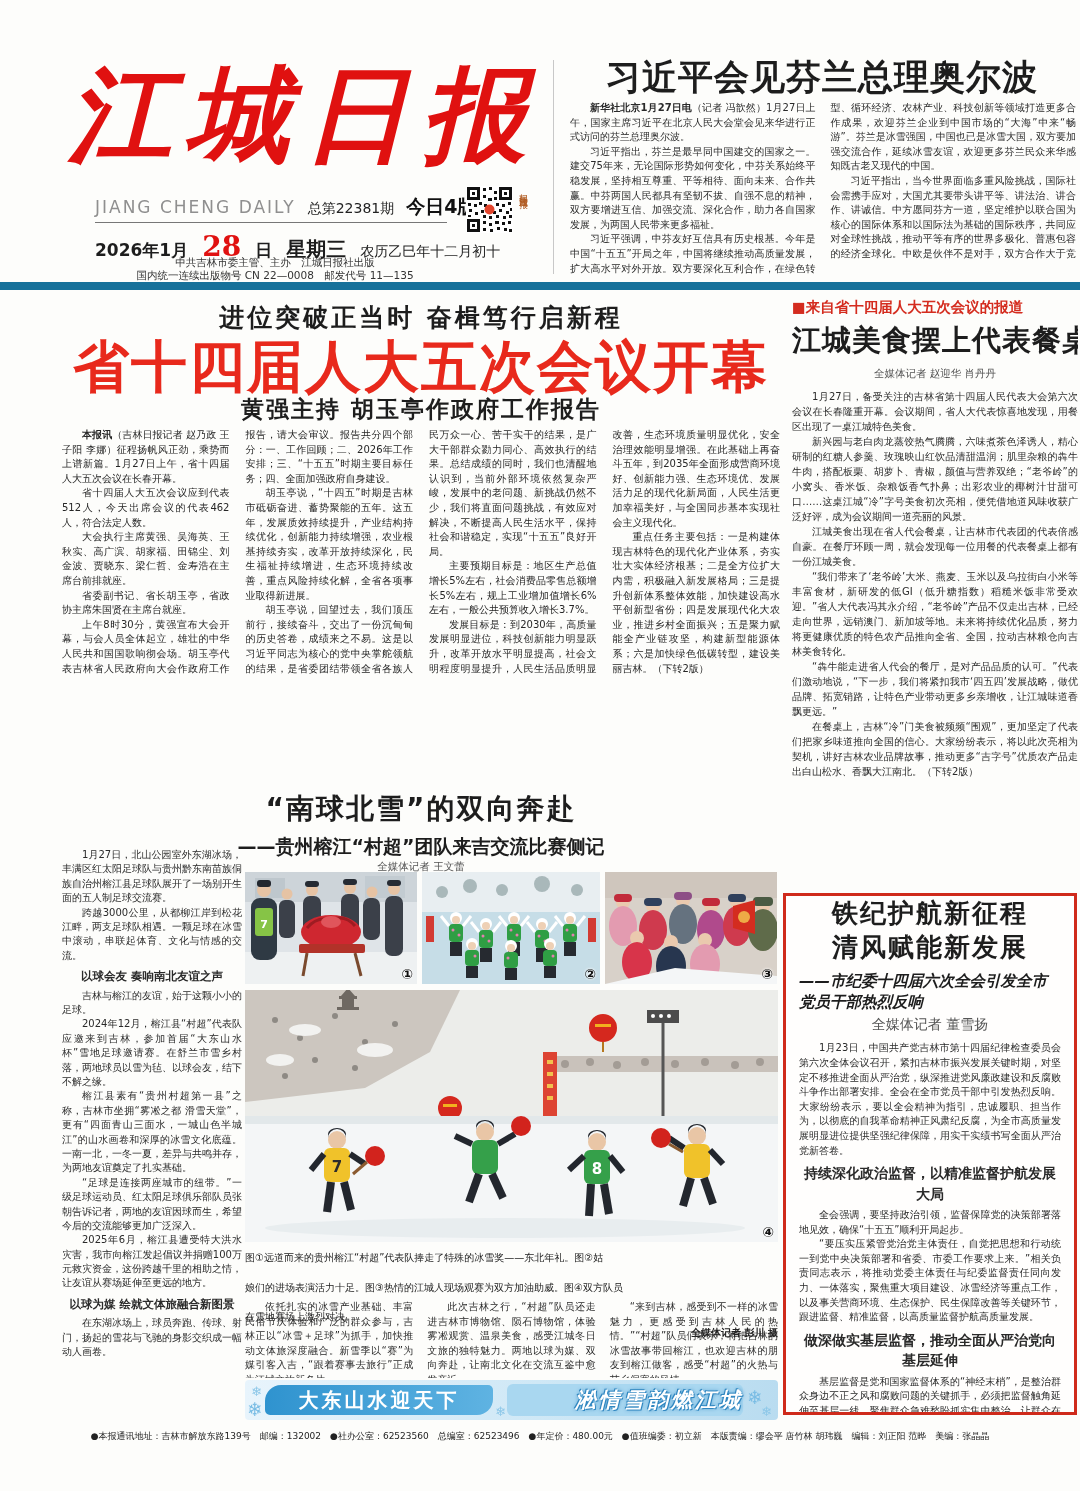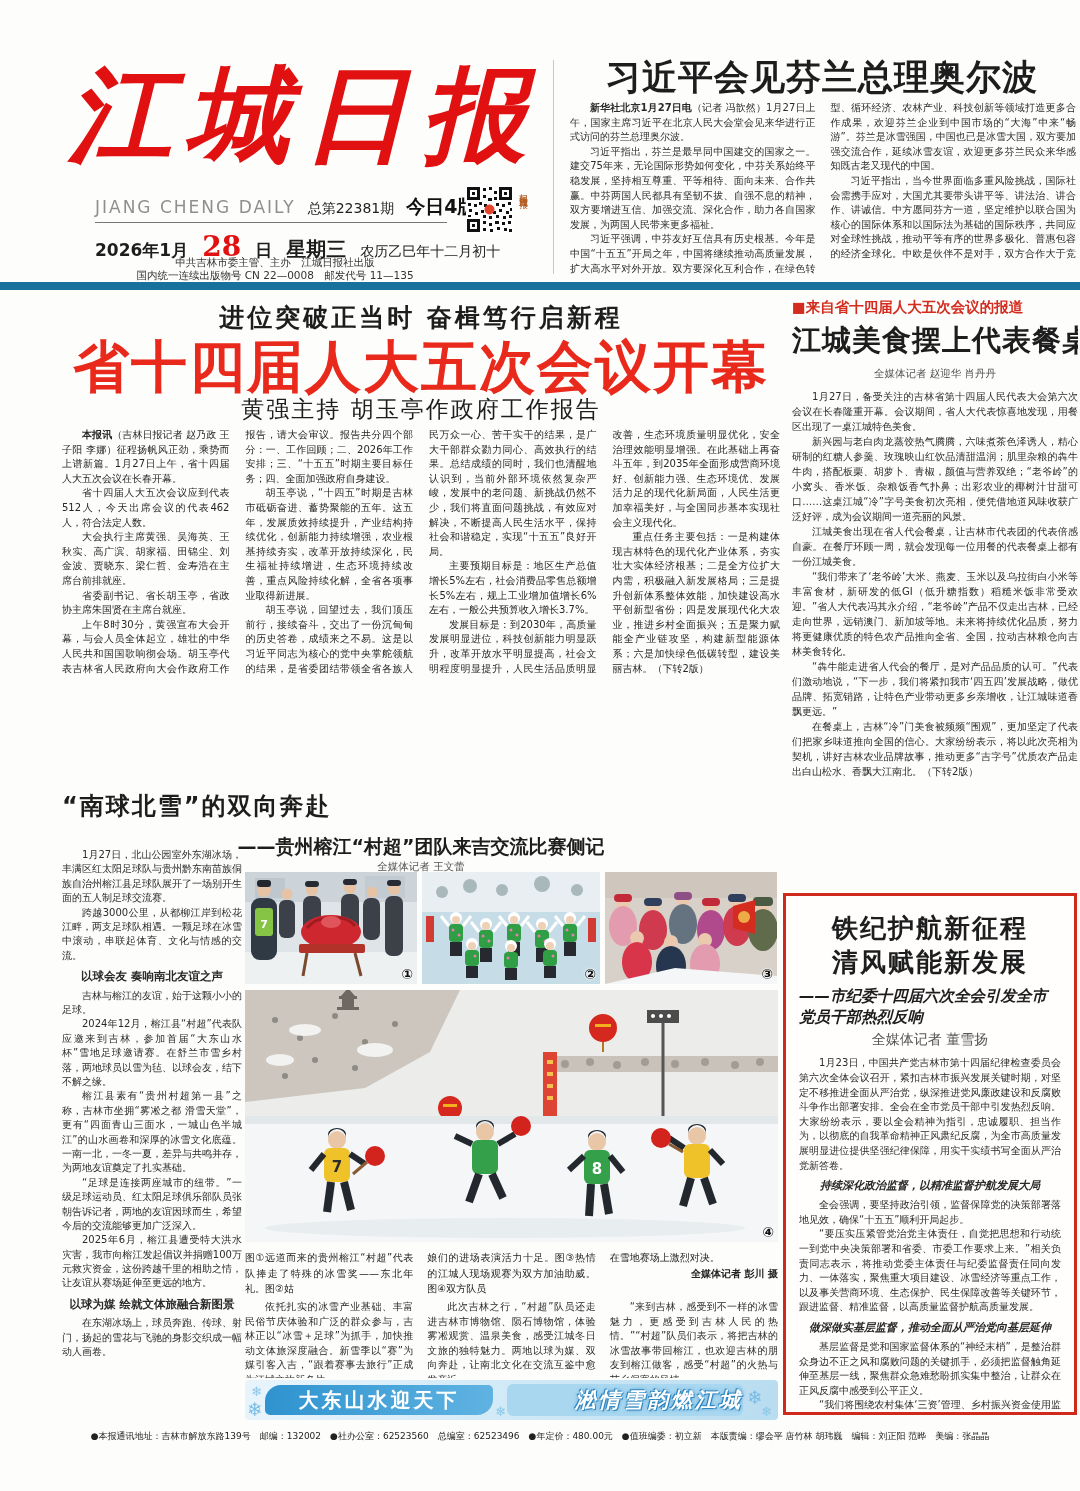--- a/index.html
+++ b/index.html
@@ -31,67 +31,67 @@
   .vdiv{left:553px; top:60px; width:1px; height:214px; background:#c8c8c8;}
   .ts-head{left:568px; top:54px; width:508px; text-align:center; font-size:35px; font-weight:900; letter-spacing:1px;}
   .ts-body{left:570px; top:101px; width:506px; height:176px; column-count:2; column-gap:15px;
     font-size:10px; line-height:1.46; color:#2a2a2a; overflow:hidden;}
   
   .bluebar{left:0; top:282px; width:1080px; height:8px; background:var(--bar-blue);}
   
   .kicker{left:62px; top:301px; width:718px; text-align:center; font-size:25px; font-weight:bold; letter-spacing:3px;}
   .red-head{left:62px; top:330px; width:718px; text-align:center; font-size:56px; font-weight:900;
     color:var(--headline-red); letter-spacing:2px; white-space:nowrap;}
-  .sub-head{left:62px; top:394px; width:718px; text-align:center; font-size:23px; font-weight:normal; letter-spacing:2px;}
+  .sub-head{left:62px; top:394px; width:718px; text-align:center; font-size:23px; font-weight:bold; letter-spacing:2px;}
   .lead-body{left:62px; top:428px; width:718px; height:358px; column-count:4; column-gap:16px;
     font-size:10px; line-height:1.46; color:#262626; overflow:hidden;}
   
   .food{left:792px; top:298px; width:286px; height:590px; overflow:hidden;}
   .f-tag{color:#d42c1f; font-weight:bold; font-size:14.5px; margin-bottom:4px;}
   .f-head{font-family:"DejaVu Serif","Liberation Serif",serif; font-weight:bold; font-size:29px;
     letter-spacing:1px; white-space:nowrap; margin-bottom:6px;}
   .f-byline{text-align:center; font-size:10.5px; color:#555; font-family:"DejaVu Serif",serif; margin-bottom:8px;}
   .f-body{font-size:10px; line-height:1.5; color:#2a2a2a;}
   
-  .s-head{left:62px; top:790px; width:718px; font-size:24px; font-weight:900; letter-spacing:2px;}
+  .s-head{left:62px; top:790px; width:718px; text-align:center; font-size:28px; font-weight:900; letter-spacing:2px;}
   .s-sub{left:62px; top:834px; width:718px; text-align:center; font-size:19px; font-weight:bold;}
   .s-byline{left:62px; top:860px; width:718px; text-align:center; font-size:10.5px; color:#555; font-family:"DejaVu Serif",serif;}
   .s-left{left:62px; top:848px; width:180px; height:572px; font-size:10px; line-height:1.44; color:#2a2a2a; overflow:hidden;}
   .ph-row{left:245px; top:872px; width:533px; display:flex; gap:5px;}
   .ph{position:relative; overflow:hidden; background:#dde3e7;}
   .ph svg{display:block;}
   .ph-num{position:absolute; right:4px; bottom:2px; font-size:14px; font-weight:bold; color:#111;
     text-shadow:0 0 3px #fff,0 0 3px #fff;}
   .ph-big{left:245px; top:990px; width:533px; height:252px;}
-  .caps{left:245px; top:1250px; width:533px; display:flex; gap:14px; font-size:10px; line-height:1.55; color:#222;}
+  .caps{left:245px; top:1250px; width:533px; display:flex; gap:14px; font-size:10px; line-height:1.55; color:#222;flex-direction:column;}
   .caps .c{flex:1; text-align:justify;}
   .credit{display:block; text-align:right; font-weight:bold;}
   .s-bottom{left:245px; top:1300px; width:533px; display:flex; gap:14px; height:78px; overflow:hidden;
     font-size:10px; line-height:1.45; color:#2a2a2a;}
   .s-bottom .bc{flex:1;}
   
   .banner{left:245px; top:1380px; width:533px; height:40px; background:linear-gradient(90deg,#e8f4fc,#cfe8f6 55%,#b9dcf0);
     border-radius:4px; overflow:hidden;}
   .bn-ribbon{position:absolute; left:20px; top:5px; width:228px; height:30px;
     background:linear-gradient(90deg,#2f93cf,#5fb3e2); border-radius:16px 5px 16px 5px;
     color:#fff; font-size:20px; font-weight:bold; letter-spacing:3px; text-align:center; line-height:30px;}
   .bn-phrase2{position:absolute; left:262px; top:4px; width:236px; height:32px; background:#a9d7f0;
     border-radius:6px; color:#fff; font-size:21px; font-weight:bold; font-style:italic; letter-spacing:3px;
     text-align:right; line-height:32px; text-shadow:1px 1px 0 #2f86c0,-1px -1px 0 #2f86c0,0 0 4px #2f86c0;}
   .flake{position:absolute; color:#8cc7e8; font-size:13px;}
   .flake.b{font-size:19px; color:#79bce4;}
   
   .dbox{left:783px; top:893px; width:294px; height:522px; border:3px solid var(--box-red);
-    background:#fffefd; padding:16px 13px; overflow:hidden;}
+    background:#fffefd; padding:1px 13px; overflow:hidden;}
   .d-head{font-family:"DejaVu Serif","Liberation Serif",serif; font-weight:bold; font-size:26px;
     text-align:center; line-height:1.3; letter-spacing:2px;}
   .d-sub{font-size:15.5px; font-weight:bold; line-height:1.35; margin:6px 0 4px;font-style:italic;}
   .d-byline{text-align:center; font-size:14px; color:#555; font-family:"DejaVu Serif",serif; margin-bottom:7px;}
   .d-body{font-size:10px; line-height:1.46; color:#2a2a2a;}
-  .d-body .in-subhead{font-size:11px;font-style:italic;}
+  .d-body .in-subhead{font-size:14px;}
   
   .footer{left:0; top:1430px; width:1080px; text-align:center; font-size:9px; color:#222; letter-spacing:0;}
   
   .para{text-indent:2em; text-align:justify; margin:0;}
   .in-subhead{font-weight:bold; text-align:center; margin:5px 0 4px; font-size:11.5px; text-indent:0;}
 </style>
 </head>
 <body>
 
 <div class="sheet">

